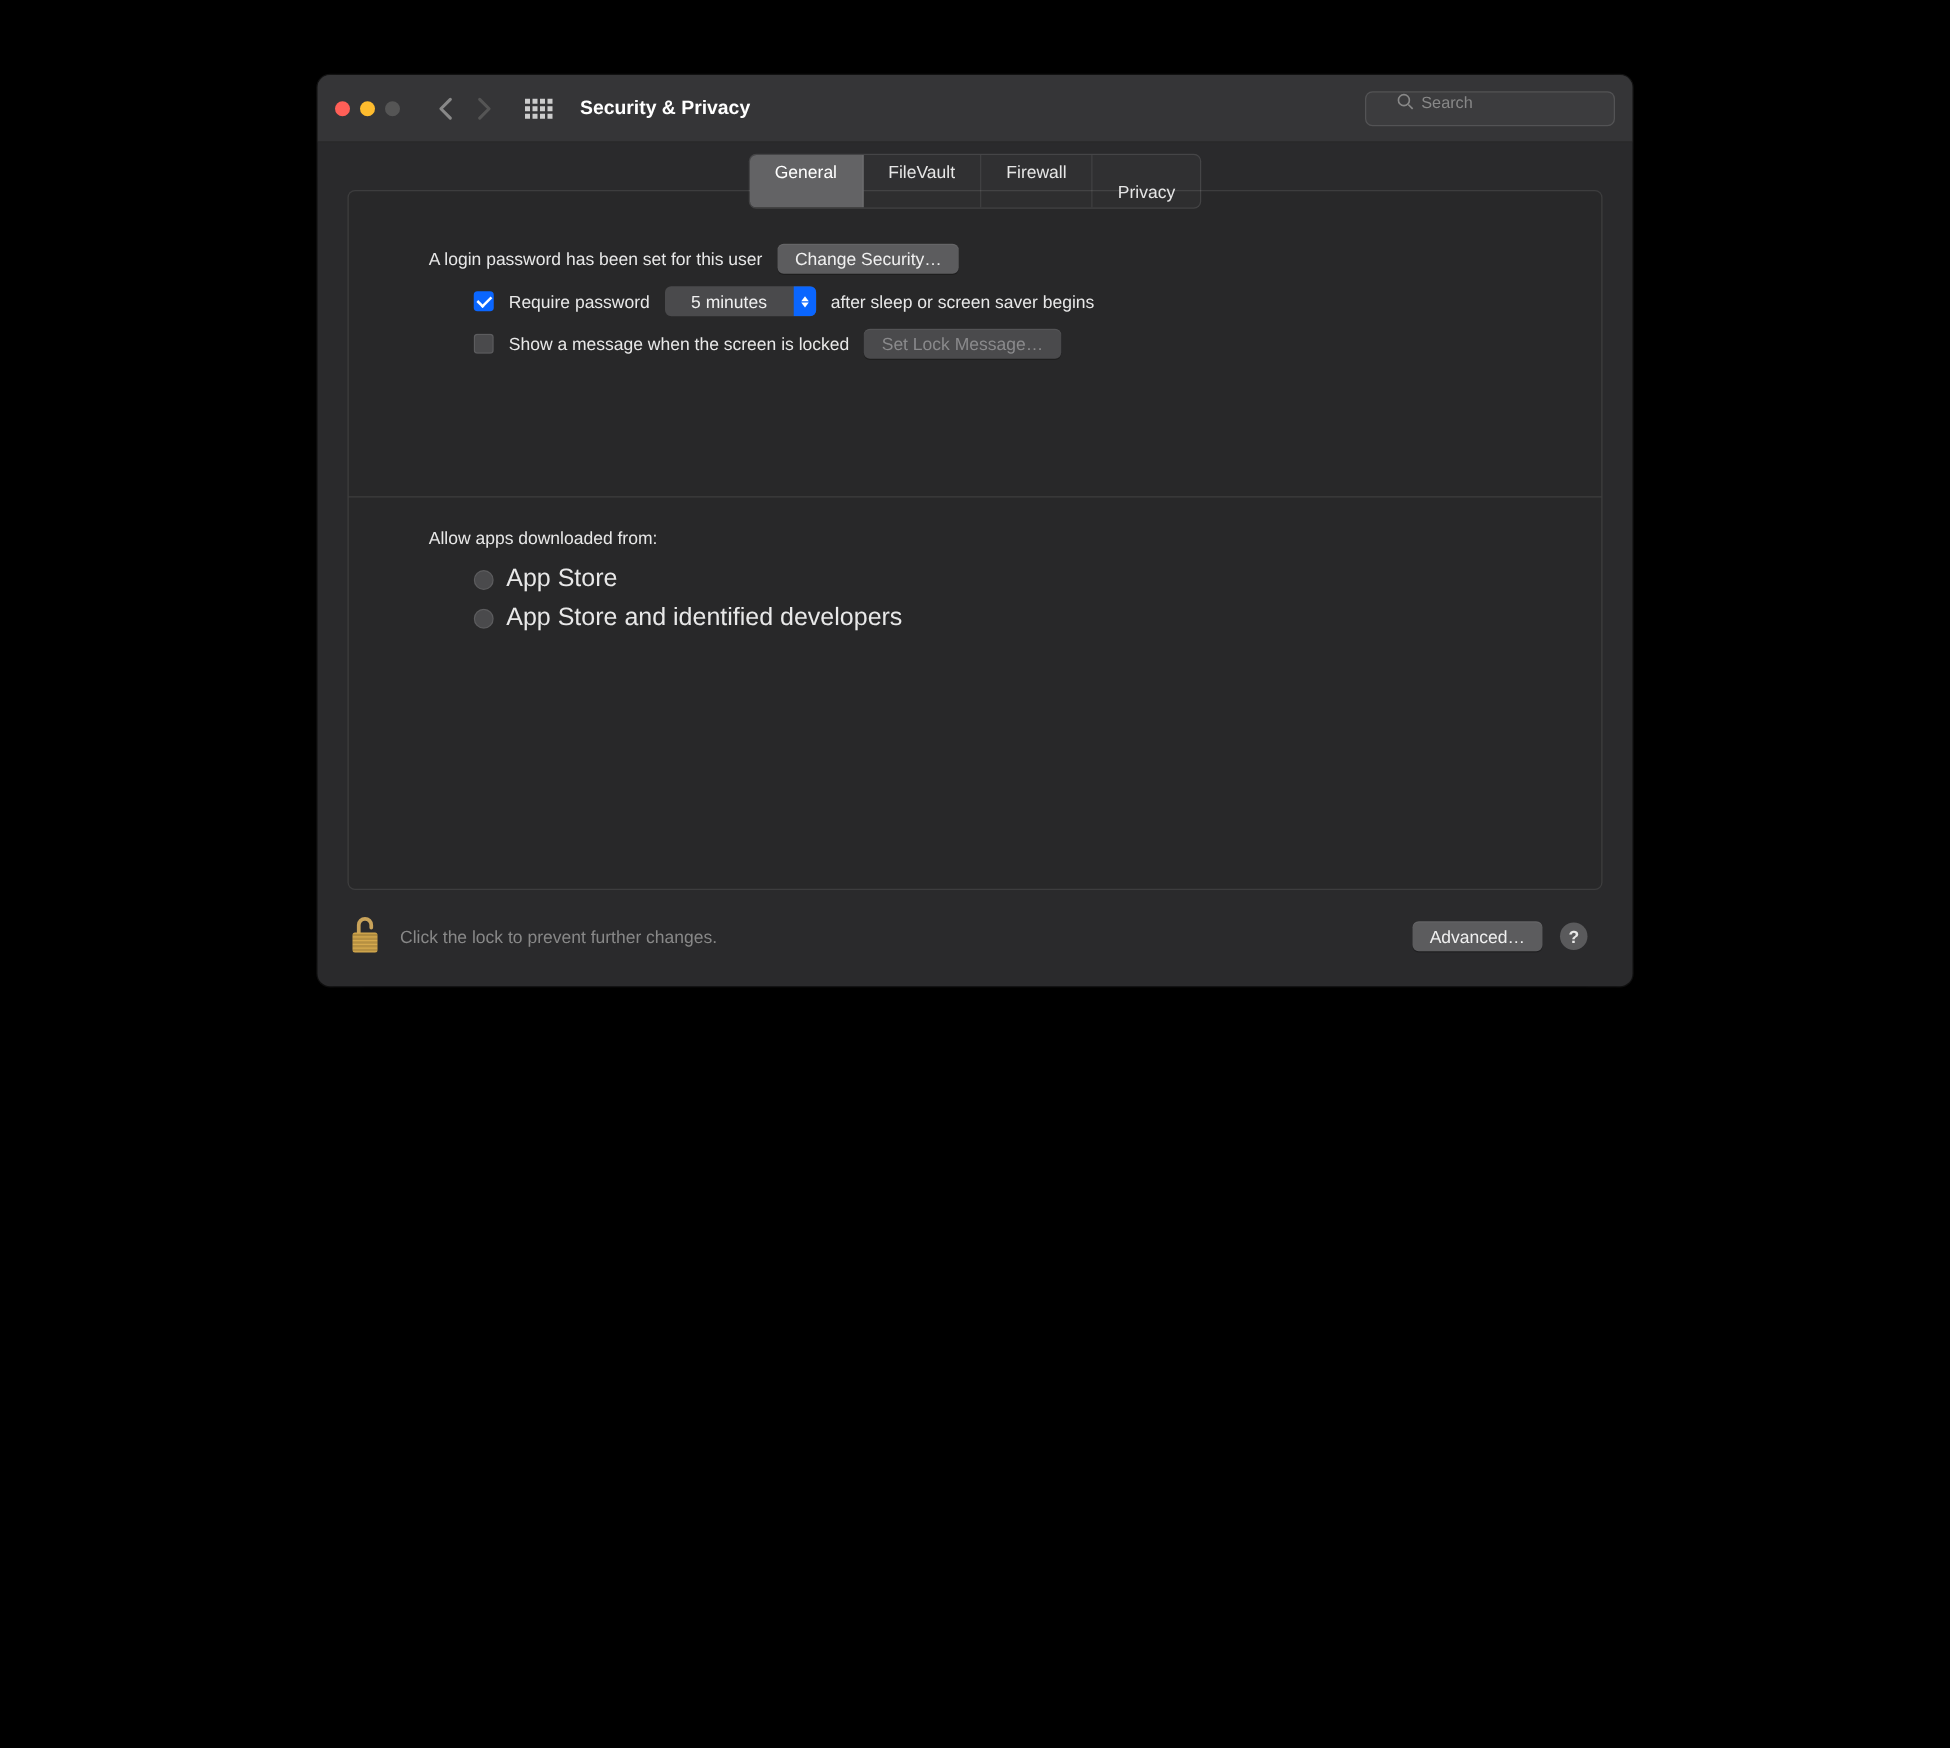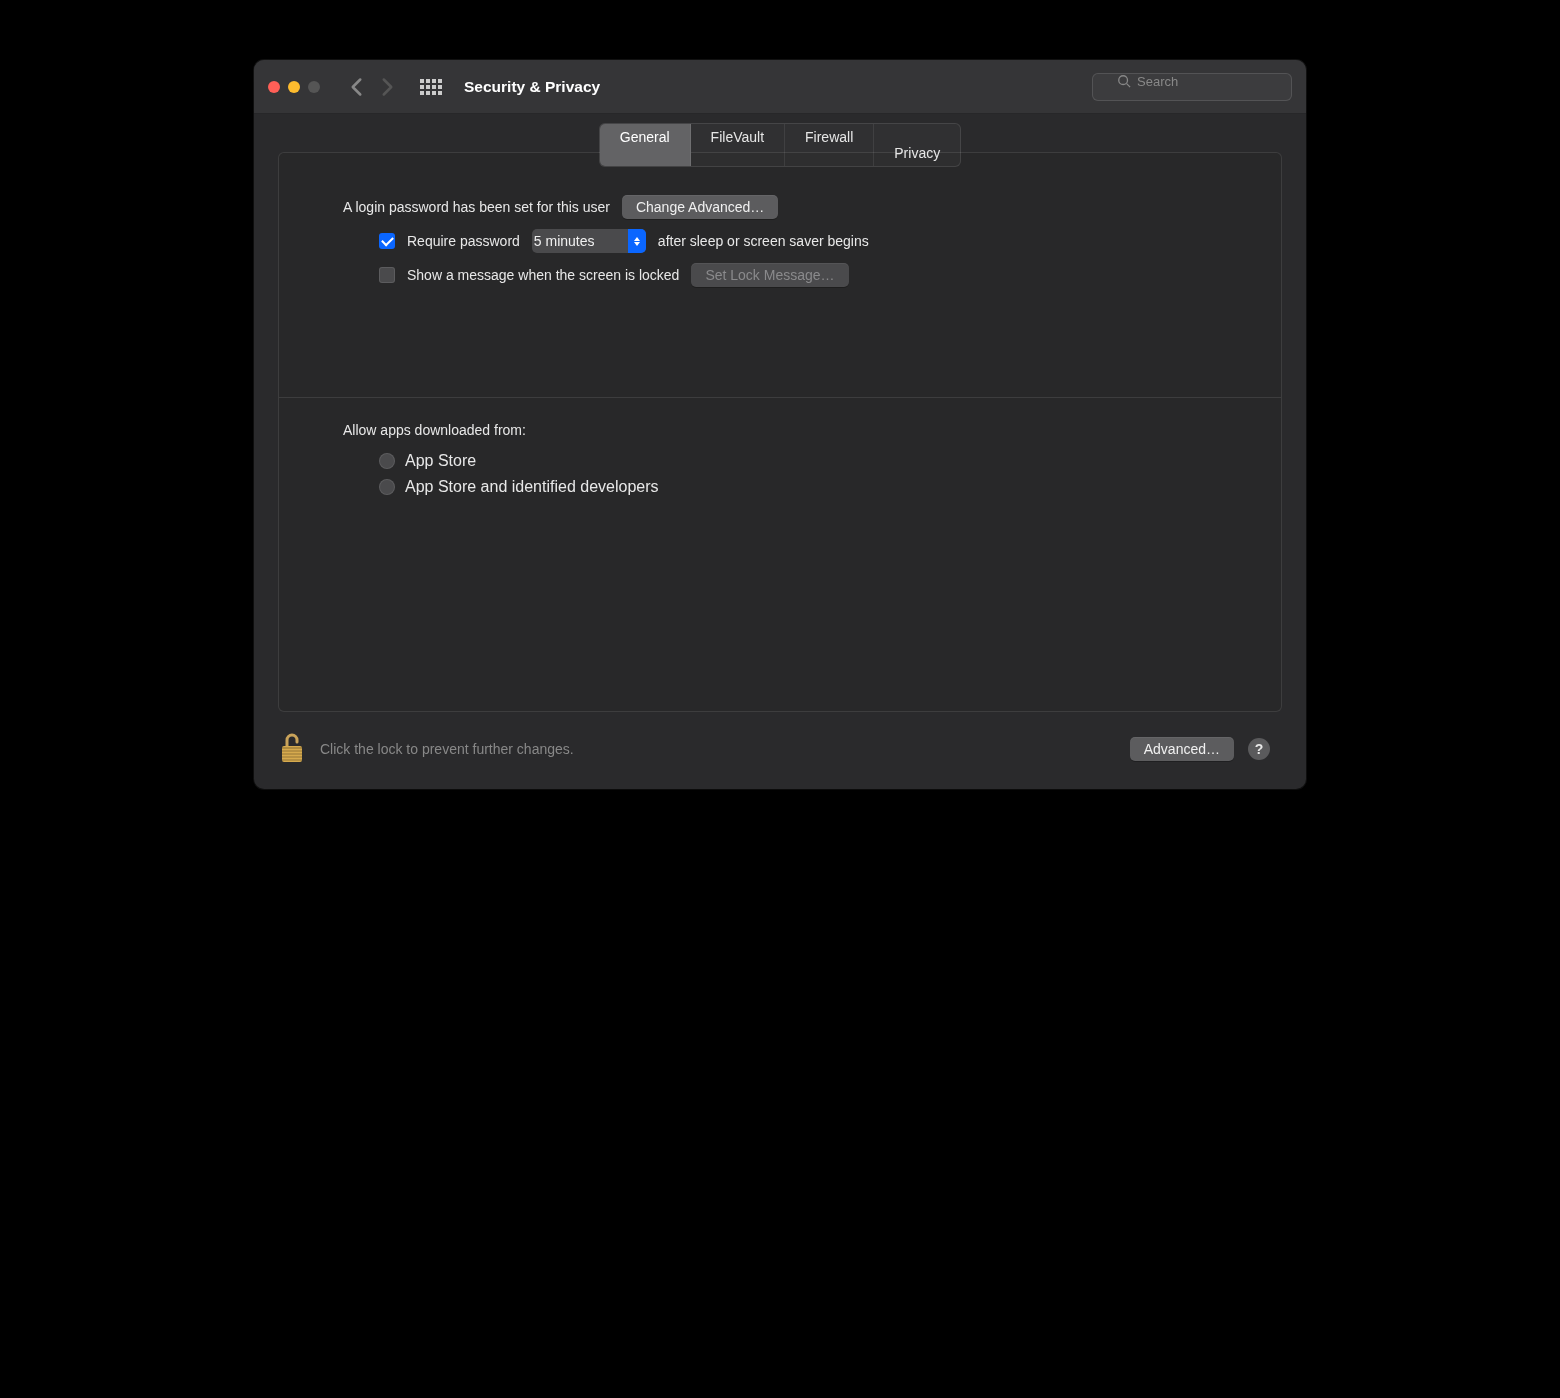--- a/index.html
+++ b/index.html
@@ -200,21 +200,21 @@
 
     .select {
       display: inline-flex;
       align-items: center;
       background: #4a4a4c;
       border-radius: 5px;
       height: 24px;
       overflow: hidden;
     }
     .select-label {
-      padding: 0 2px;
+      padding: 0 21px;
       color: #f0f0f0;
       font-size: 14px;
       min-width: 96px;
     }
     .select-arrows {
       background: #0a66ff;
       width: 18px;
       height: 24px;
       display: flex;
       flex-direction: column;
@@ -238,21 +238,21 @@
 
     .radio-group {
       padding-left: 36px;
       margin-top: 6px;
     }
     .radio-row {
       display: flex;
       align-items: center;
       gap: 10px;
       color: #e8e8e8;
-      font-size: 16px;
+      font-size: 20px;
       padding: 4px 0;
       cursor: pointer;
     }
     .radio {
       width: 16px;
       height: 16px;
       border-radius: 50%;
       flex-shrink: 0;
     }
     .radio.unchecked {
@@ -357,21 +357,21 @@
         <div class="tab">FileVault</div>
         <div class="tab">Firewall</div>
         <div class="tab">Privacy</div>
       </div>
     </div>
 
     <div class="panel">
 
       <div class="row">
         <span class="label-text">A login password has been set for this user</span>
-        <button class="btn">Change Advanced…</button>
+        <button class="btn">Change Security…</button>
       </div>
 
       <div class="row indent">
         <div class="checkbox checked"></div>
         <span class="label-text">Require password</span>
         <div class="select">
           <span class="select-label">5 minutes</span>
           <div class="select-arrows"></div>
         </div>
         <span class="label-text">after sleep or screen saver begins</span>

